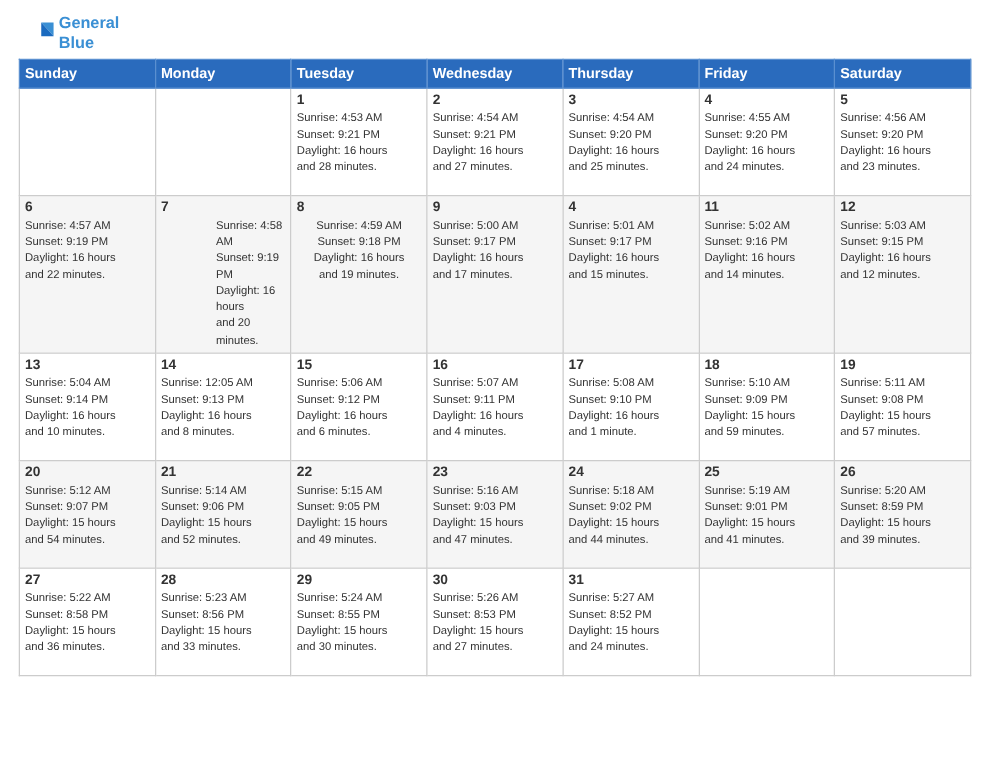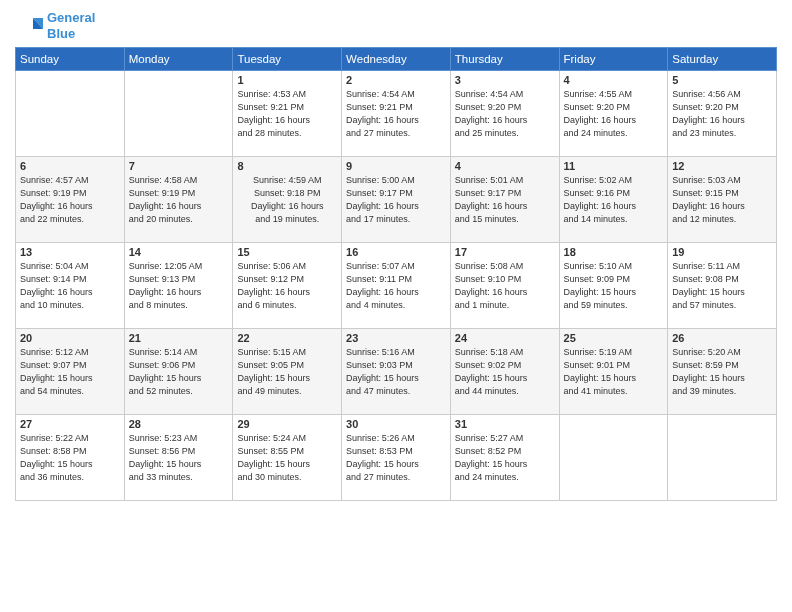--- a/index.html
+++ b/index.html
@@ -55,21 +55,21 @@
     }
     .calendar {
       width: 100%;
       border-collapse: collapse;
       table-layout: fixed;
     }
     .calendar th {
       background: #2a6bbd;
       color: #fff;
       font-size: 11.5px;
-      font-weight: normal;
+      font-weight: bold;
       padding: 5px 4px;
       text-align: left;
       border: 1px solid #5a8fd0;
     }
     .calendar td {
       border: 1px solid #ccc;
       vertical-align: top;
       padding: 3px 4px;
       height: 86px;
       font-size: 9px;
@@ -168,21 +168,21 @@
         <tr>
           <td>
             <span class="day-num">6</span>
             <div class="day-info" style="white-space: pre-line;">Sunrise: 4:57 AM
 Sunset: 9:19 PM
 Daylight: 16 hours
 and 22 minutes.</div>
           </td>
           <td>
             <span class="day-num">7</span>
-            <div class="day-info" style="white-space: pre-line;">Sunrise: 4:58 AM
+            <div class="day-info" style="white-space: pre-line; margin-left: 44px;">Sunrise: 4:58 AM
 Sunset: 9:19 PM
 Daylight: 16 hours
 and 20 minutes.</div>
           </td>
           <td>
             <span class="day-num">8</span>
             <div class="day-info" style="white-space: pre-line; text-align: center;">Sunrise: 4:59 AM
 Sunset: 9:18 PM
 Daylight: 16 hours
 and 19 minutes.</div>

